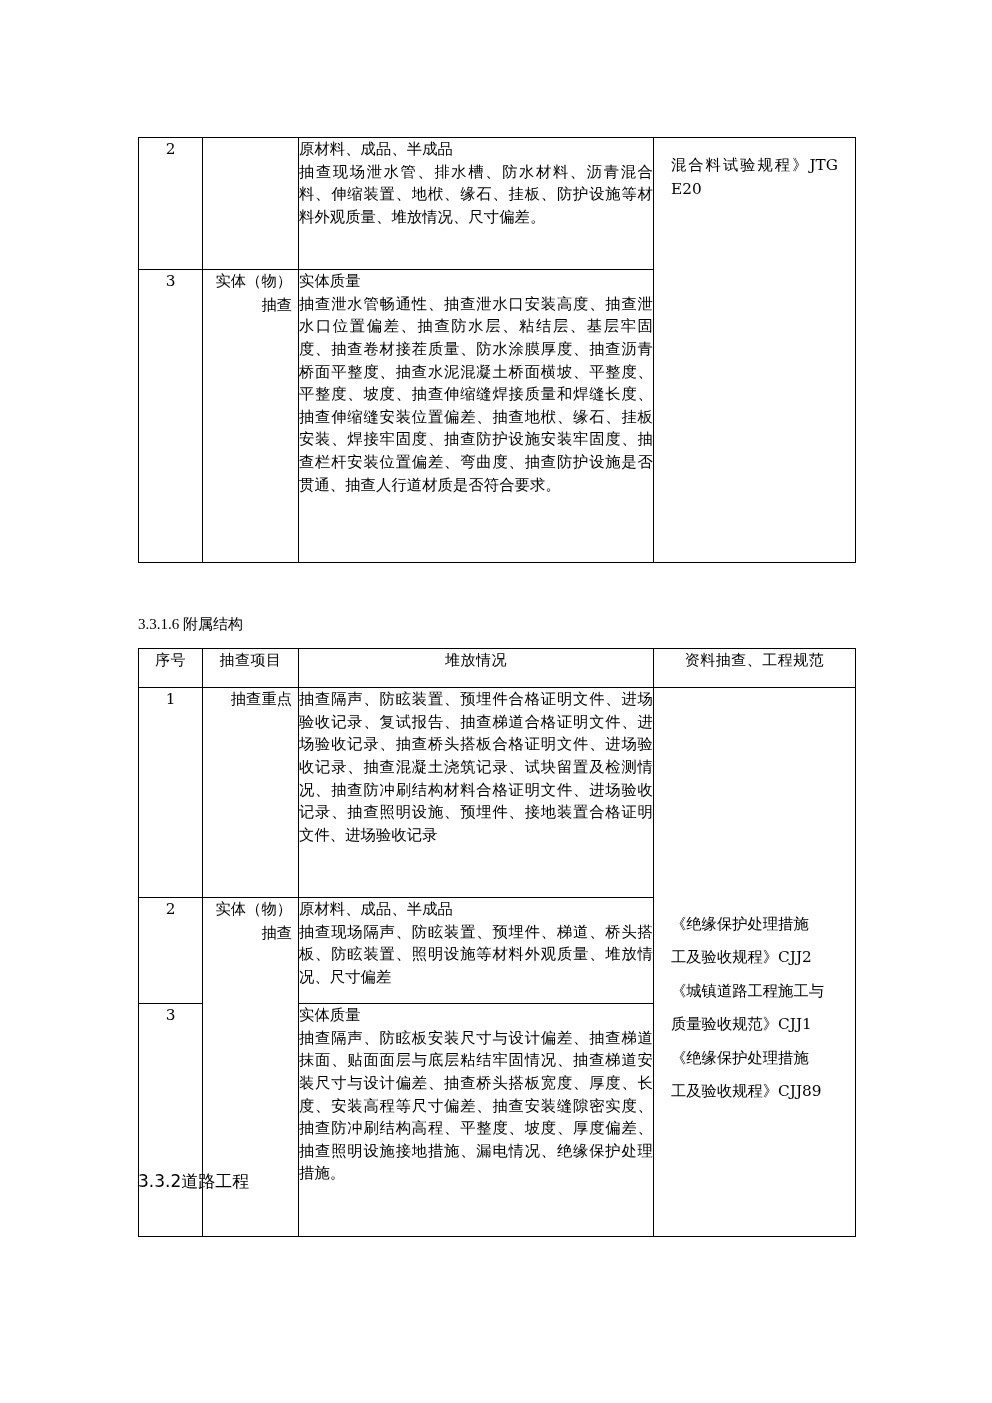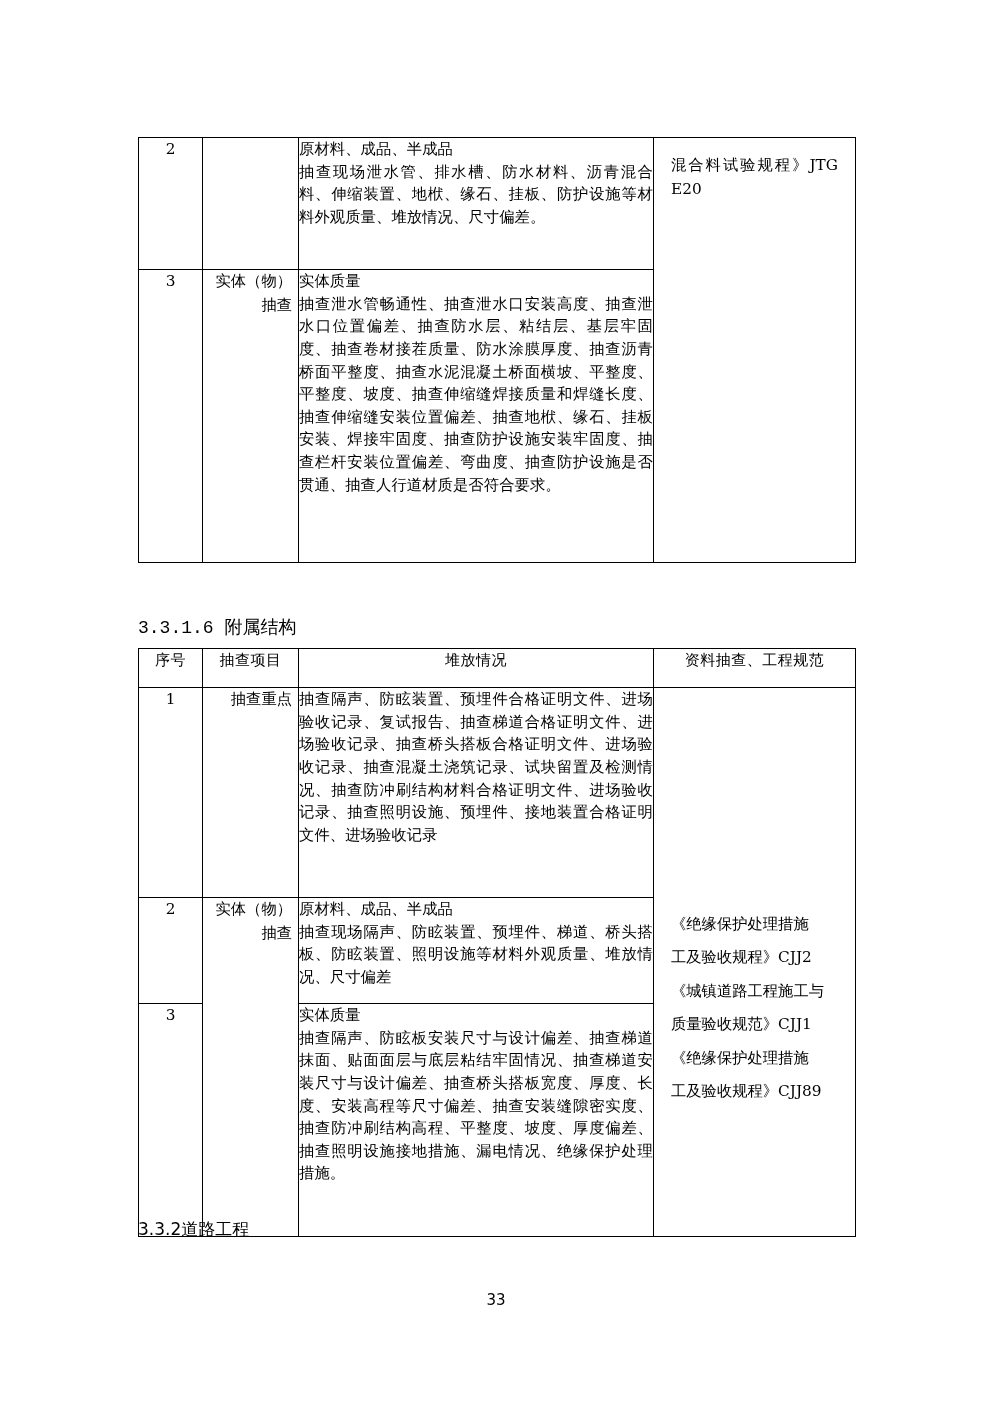--- a/index.html
+++ b/index.html
@@ -100,32 +100,32 @@
     width: 717px;
   }
   #table-top col.c1 { width: 64px; }
   #table-top col.c2 { width: 96px; }
   #table-top col.c3 { width: 355px; }
   #table-top col.c4 { width: 202px; }
 
   
   .sec-heading {
     position: absolute;
-    font-family: Liberation Mono, monospace;
-    font-size: 18px;
+    font-family: Liberation Serif, serif;
+    font-size: 15px;
     color: #000;
     white-space: nowrap;
   }
   #heading-3316 {
     left: 138px;
     top: 615px;
   }
   #heading-332 {
     left: 138px;
-    top: 1218px;
+    top: 1170px;
     font-family: "DejaVu Sans", "Liberation Sans", sans-serif;
     font-size: 17px;
   }
 
   
   #table-attach {
     position: absolute;
     left: 138px;
     top: 648px;
     width: 717px;
@@ -239,15 +239,14 @@
         <td class="body-cell cell-pad">
           <p class="first-line">实体质量</p>
           <p>抽查隔声、防眩板安装尺寸与设计偏差、抽查梯道抹面、贴面面层与底层粘结牢固情况、抽查梯道安装尺寸与设计偏差、抽查桥头搭板宽度、厚度、长度、安装高程等尺寸偏差、抽查安装缝隙密实度、抽查防冲刷结构高程、平整度、坡度、厚度偏差、抽查照明设施接地措施、漏电情况、绝缘保护处理措施。</p>
         </td>
       </tr>
     </tbody>
   </table>
 
   <div class="sec-heading" id="heading-332">3.3.2道路工程</div>
 
-  <div id="page-number">33</div>
 
 </div>
 
 </body></html>

